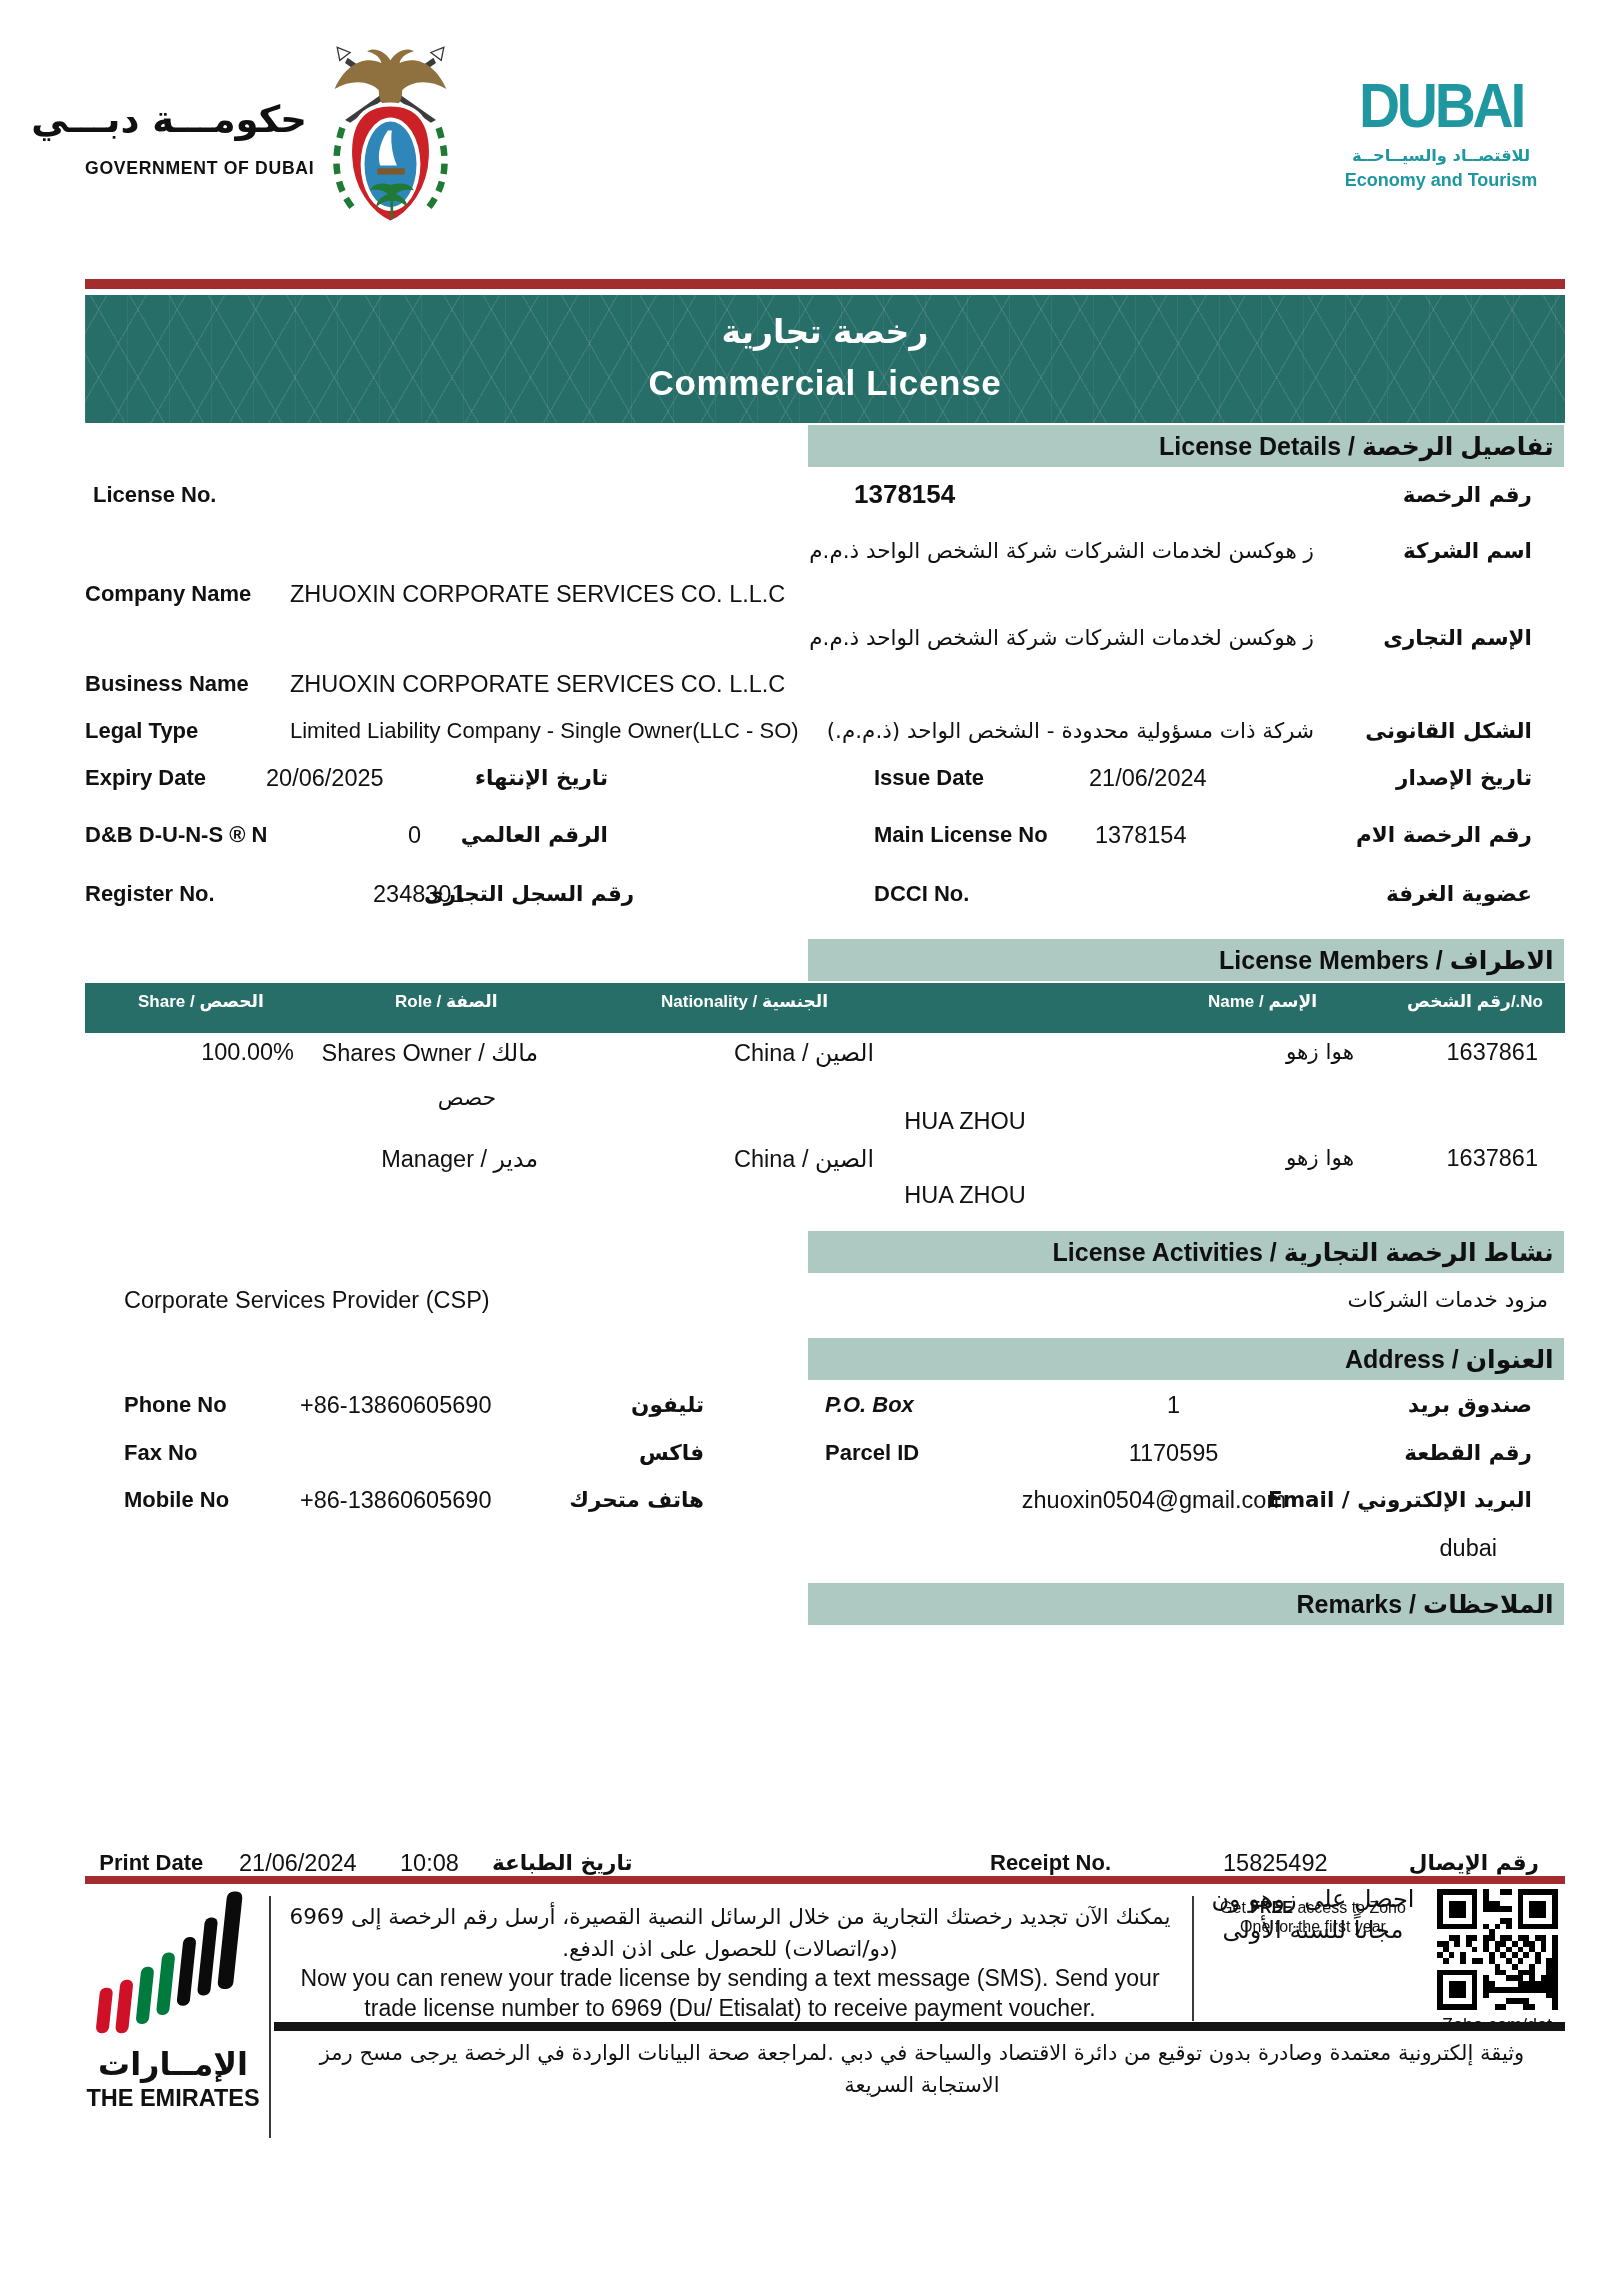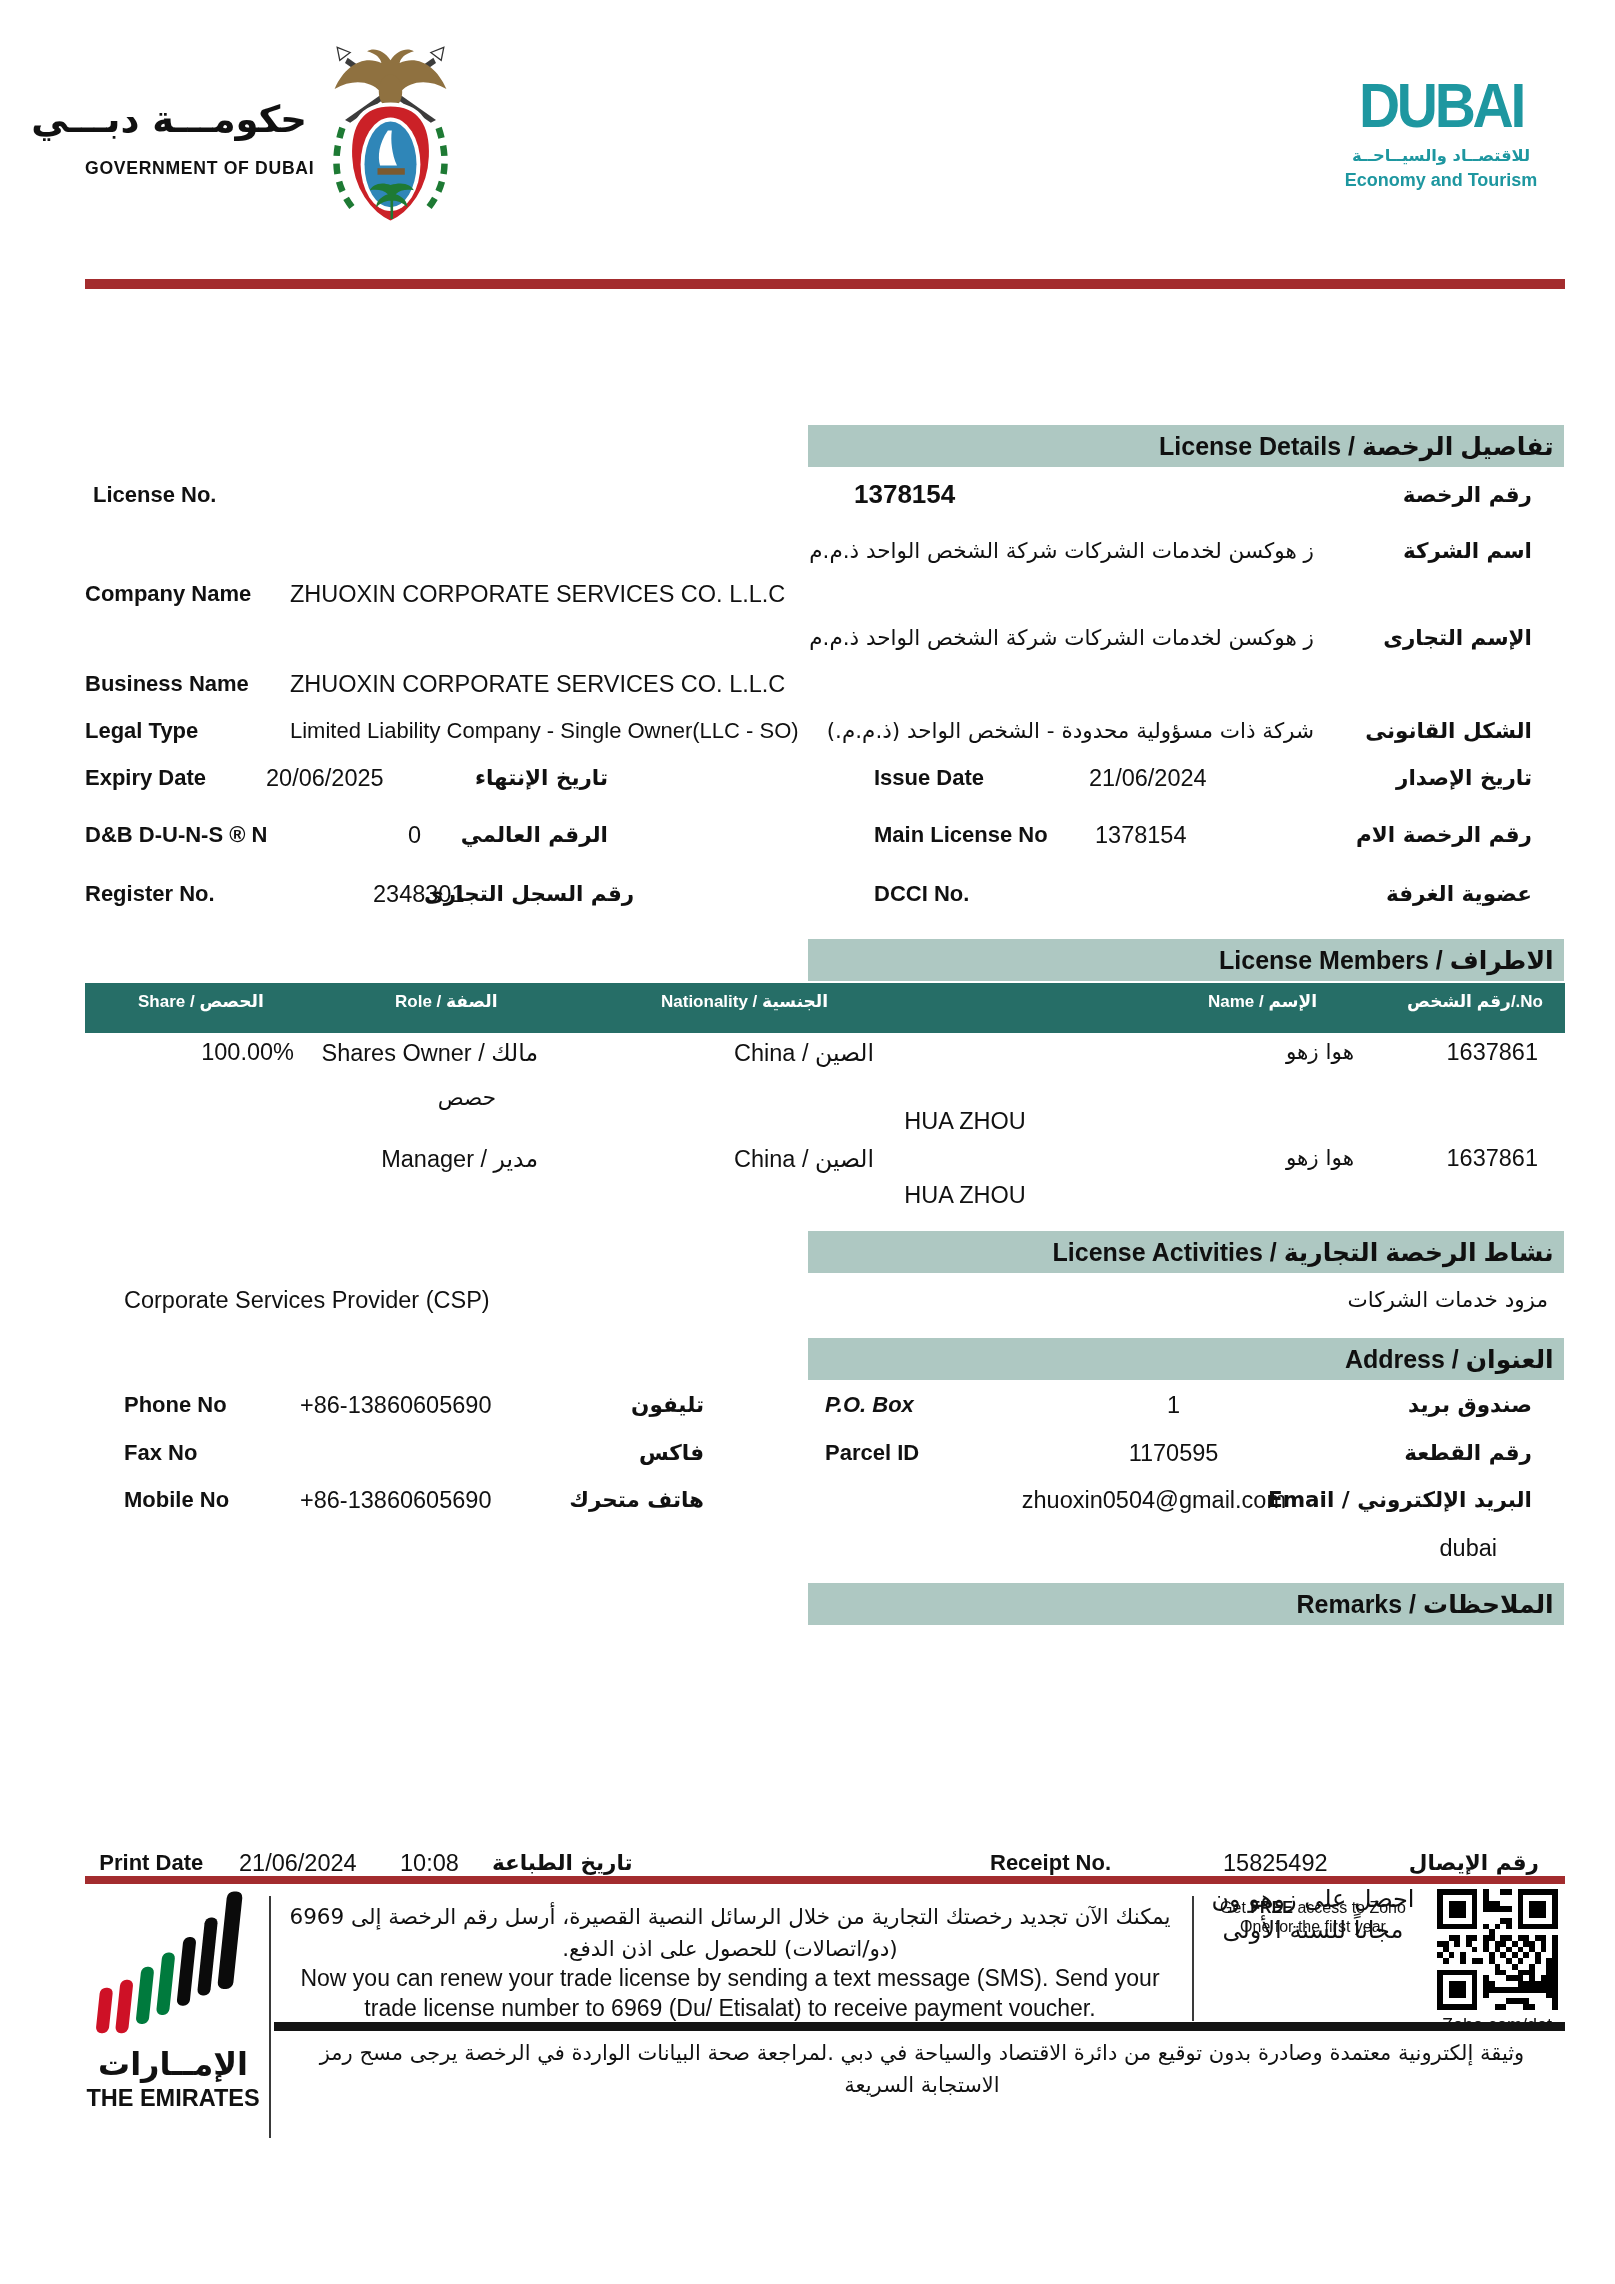--- a/index.html
+++ b/index.html
@@ -61,20 +61,24 @@
     <path d="M65 112 c-8 -3 -14 0 -16 4 c6 -1 11 0 14 3 c-6 2 -9 6 -9 10 c4 -4 8 -5 11 -5 l0 14 l2 0 l0 -14 c3 0 7 1 11 5 c0 -4 -3 -8 -9 -10 c3 -3 8 -4 14 -3 c-2 -4 -8 -7 -18 -4 Z" fill="#1E7A34"></path>
   </svg>
 
   <div class="abs" style="left:1330px;top:72px;width:222px;text-align:center;">
     <div class="teal" style="font-size:57px;font-weight:900;letter-spacing:-3.3px;transform:scaleY(1.12);white-space:nowrap;">DUBAI</div>
     <div class="teal arval" style="font-size:16.3px;font-weight:700;margin-top:7.8px;">للاقتصــاد والسيــاحــة</div>
     <div class="teal" style="font-size:18px;font-weight:700;margin-top:5.2px;white-space:nowrap;">Economy and Tourism</div>
   </div>
 
   <div class="abs redbar" style="left:85px;top:279px;width:1480px;height:10.4px;"></div>
+  <div class="abs banner" style="left:85px;top:295px;width:1480px;height:128px;">
+    <div class="t-ar">رخصة تجارية</div>
+    <div class="t-en">Commercial License</div>
+  </div>
 
   <div class="abs secbar" style="left:808px;top:425px;width:756px;height:42px;">License Details / تفاصيل الرخصة</div>
 
   <div class="abs" style="left:85px;top:482px;width:1480px;height:450px;">
 
     <span class="abs lbl" style="left:0;top:0;margin-left:8px;">License No.</span>
     <span class="abs" style="left:769px;top:-2.6px;font-size:26px;font-weight:700;">1378154</span>
     <span class="abs arlbl" style="right:33px;top:0;">رقم الرخصة</span>
 
     <span class="abs arval" style="right:251px;top:56px;">ز هوكسن لخدمات الشركات شركة الشخص الواحد  ذ.م.م</span>

